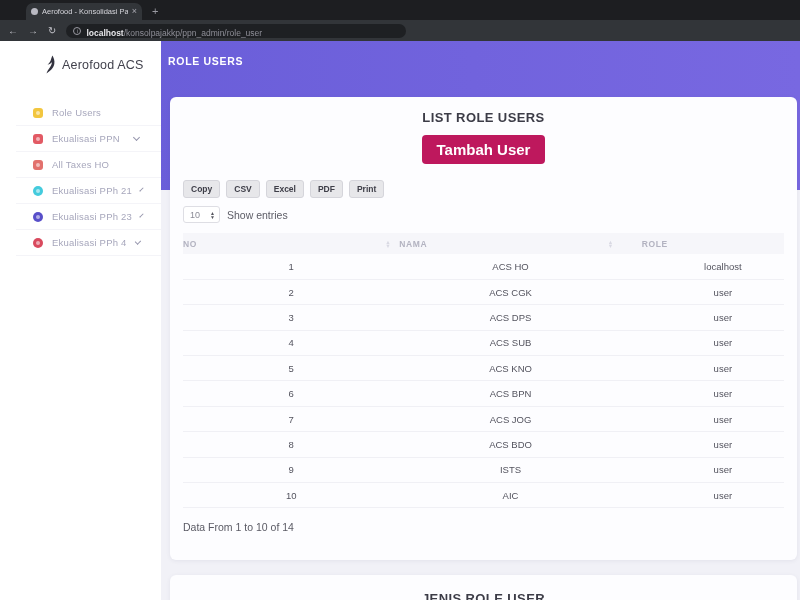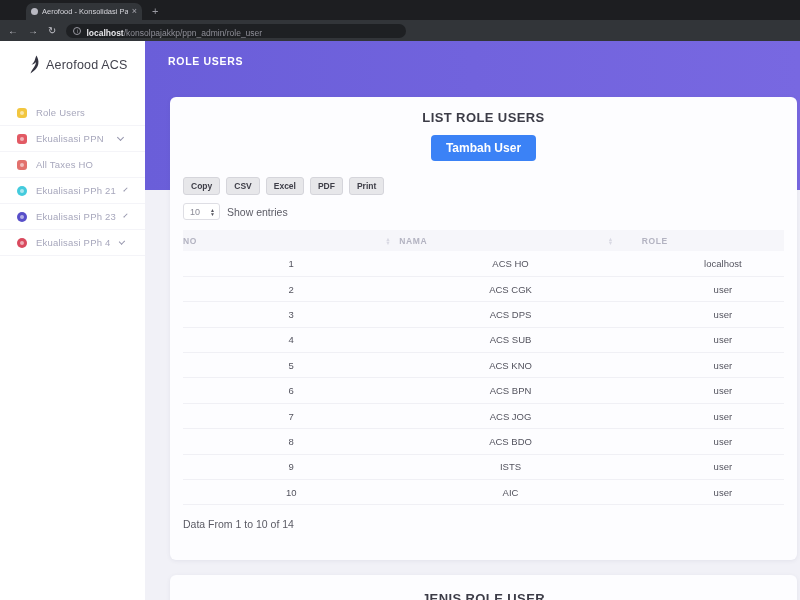--- a/index.html
+++ b/index.html
@@ -15,21 +15,21 @@
   .tab-close { font-size:9px; color:#a8a8b0; line-height:9px; flex:none; cursor:default; }
   .newtab { margin-left:10px; margin-bottom:3px; font-size:11px; color:#9a9aa2; line-height:11px; }
   .toolbar { position:absolute; left:0; top:20px; width:800px; height:21px; background:#323539; display:flex; align-items:center; padding:0 8px; gap:10px; }
   .nav-ic { font-size:10px; color:#c3c3ca; line-height:10px; }
   .urlbar { height:14px; width:340px; background:#1e2023; border-radius:8px; display:flex; align-items:center; padding:0 7px; gap:5px; }
   .info-ic { width:8px; height:8px; border:1px solid #9a9aa2; border-radius:50%; color:#9a9aa2; font-size:6px; line-height:7px; text-align:center; flex:none; }
   .url-host { font-size:8.5px; color:#e6e6ea; font-weight:bold; }
   .url-path { font-size:8.5px; color:#8f8f98;text-align:right; }
 
   
-  .sidebar { position:absolute; left:0; top:41px; width:145px; height:559px; background:#ffffff; z-index:3; }
+  .sidebar { position:absolute; left:16px; top:41px; width:145px; height:559px; background:#ffffff; z-index:3; }
   .logo { display:flex; align-items:center; gap:5px; padding:14px 0 0 26px; }
   .logo-text { font-size:12.5px; color:#42424d; letter-spacing:0.2px; }
   .menu { margin-top:26px; }
   .menu-item { display:flex; align-items:center; gap:9px; height:26px; padding:0 14px 0 17px; border-bottom:1px solid #f4f4f8; }
   .mi-icon { width:10px; height:10px; border-radius:3px; flex:none; position:relative; }
   .mi-icon.round { border-radius:50%; }
   .mi-icon::after { content:""; position:absolute; left:3px; top:3px; width:4px; height:4px; border-radius:50%; background:rgba(255,255,255,0.55); }
   .mi-label { font-size:9.5px; color:#a7a7bc; letter-spacing:0.2px; white-space:nowrap; }
   .chev { width:5px; height:5px; border-right:1.4px solid #9595ac; border-bottom:1.4px solid #9595ac; transform:rotate(45deg); margin-left:auto; margin-right:8px; margin-top:-3px; }
   .c-yellow { background:#f2c63f; } .c-red1 { background:#e2716d; } .c-red2 { background:#e25a64; }
@@ -41,21 +41,21 @@
   .banner-title { padding:14px 0 0 23px; font-size:10.5px; font-weight:bold; color:#ffffff; letter-spacing:0.7px; }
 
   .card { position:absolute; left:25px; right:3px; background:#fdfdff; border-radius:6px; box-shadow:0 1px 4px rgba(60,60,100,0.08); }
   .card1 { top:56px; height:463px; }
   .card2 { top:534px; height:70px; }
   .card-title { text-align:center; font-size:13px; font-weight:bold; color:#3c3c47; letter-spacing:0.4px; }
   .card1 .card-title { padding-top:13px; }
   .card2 .card-title { padding-top:16px; }
 
   .btn-row { text-align:center; margin-top:10px; }
-  .btn-primary { display:inline-block; background:#3b82f6; color:#fff; font-size:12px; font-weight:bold; padding:6px 15px; border-radius:4px; border:none; font-family:inherit; }
+  .btn-primary { display:inline-block; background:#be185d; color:#fff; font-size:15px; font-weight:bold; padding:6px 15px; border-radius:4px; border:none; font-family:inherit; }
 
   .export-row { display:flex; gap:6px; margin:16px 0 0 13px; }
   .export-btn { background:#e7e7ea; border:1px solid #d5d5db; border-radius:3px; font-size:8.5px; font-weight:bold; color:#3e3e48; padding:3px 7px; font-family:inherit;text-align:center; }
 
   .entries-row { display:flex; align-items:center; gap:7px; margin:8px 0 0 13px; }
   .entries-select { width:37px; height:17px; border:1px solid #dedee4; border-radius:3px; background:#fff; display:flex; align-items:center; padding:0 4px 0 6px; }
   .entries-value { font-size:9px; color:#8b8b96; flex:1; }
   .spin { display:flex; flex-direction:column; font-size:5px; color:#55555e; line-height:4px; }
   .entries-label { font-size:10.5px; color:#5c5c66; }
 

